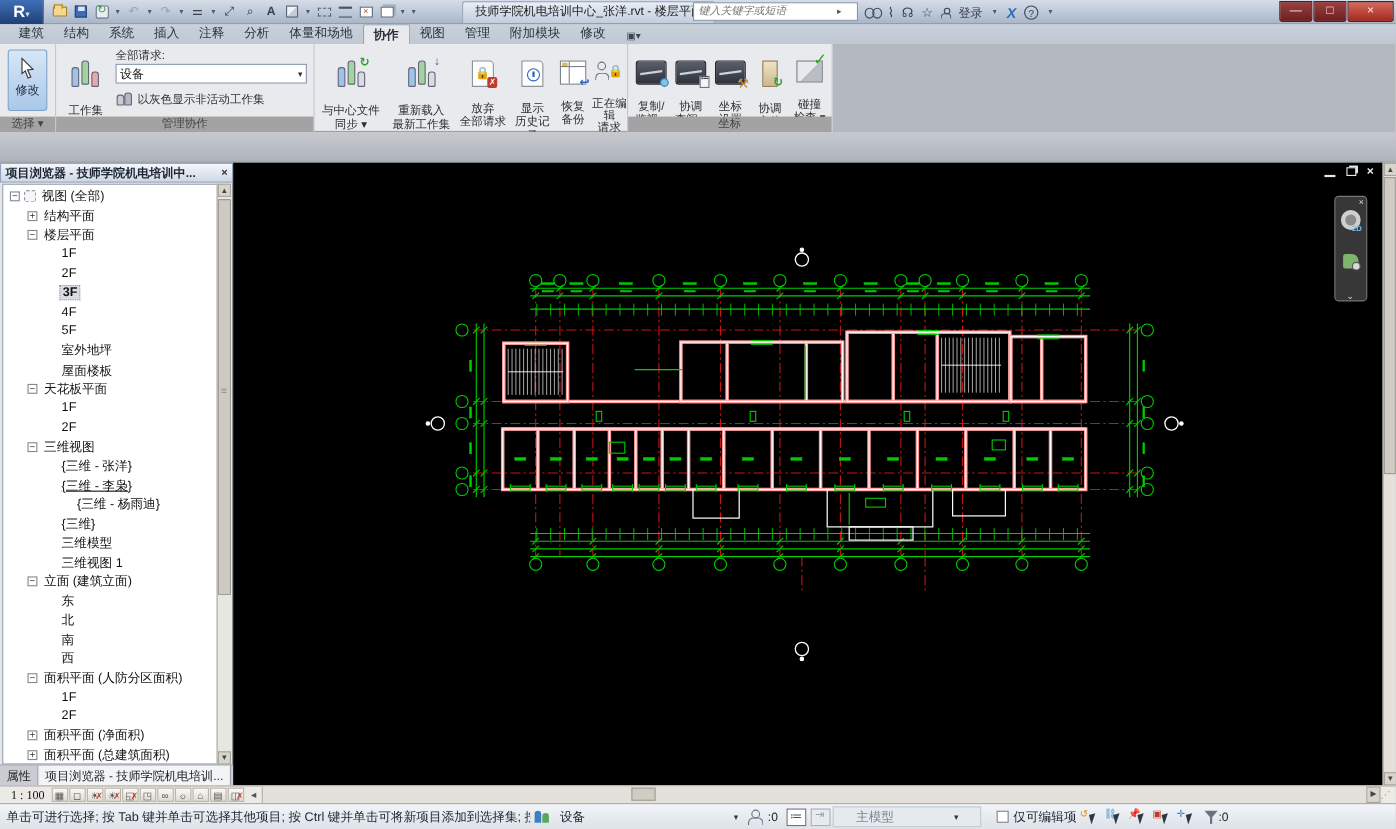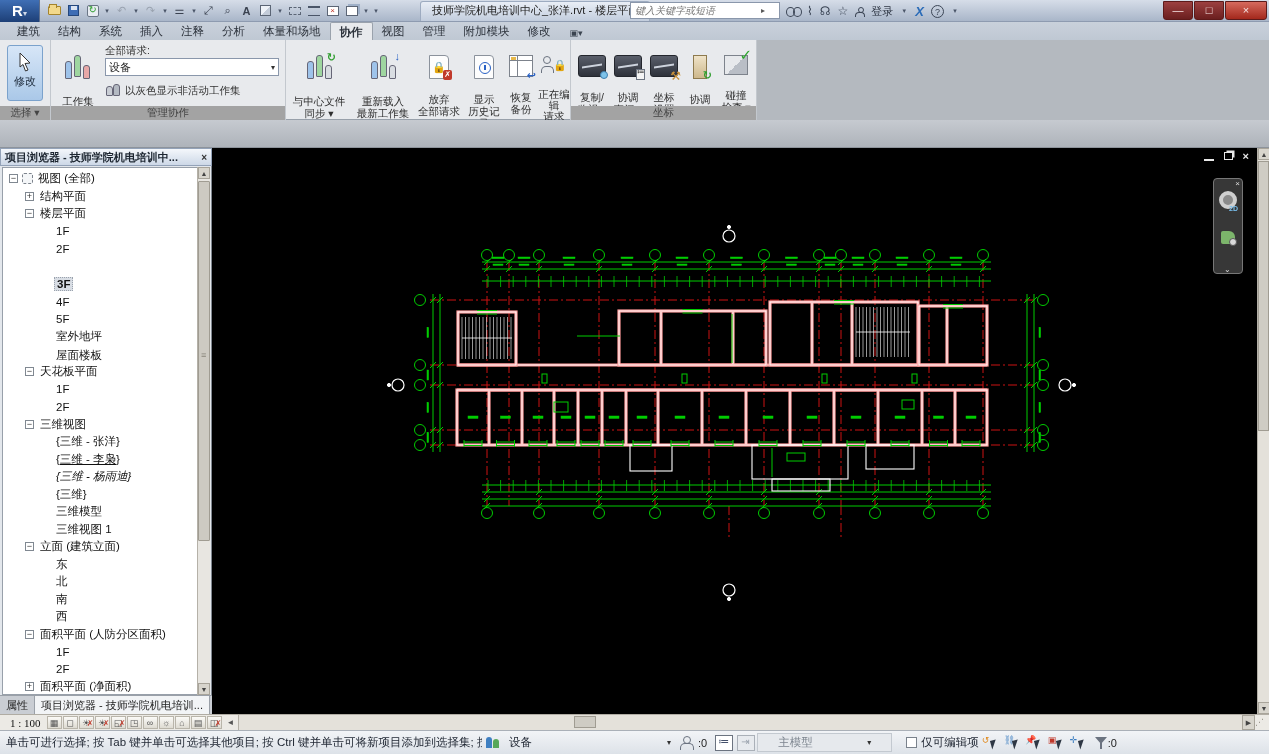--- a/index.html
+++ b/index.html
@@ -441,21 +441,21 @@
             <span class="tlabel">楼层平面</span>
           </div>
           <div class="trow" style="padding-left: 38px;">
             <span class="tspacer"></span>
             <span class="tlabel">1F</span>
           </div>
           <div class="trow" style="padding-left: 38px;">
             <span class="tspacer"></span>
             <span class="tlabel">2F</span>
           </div>
-          <div class="trow sel" style="padding-left: 38px; margin-top: 18px;">
+          <div class="trow sel" style="padding-left: 38px;">
             <span class="tspacer"></span>
             <span class="tlabel">3F</span>
           </div>
           <div class="trow" style="padding-left: 38px;">
             <span class="tspacer"></span>
             <span class="tlabel">4F</span>
           </div>
           <div class="trow" style="padding-left: 38px;">
             <span class="tspacer"></span>
             <span class="tlabel">5F</span>
@@ -485,21 +485,21 @@
             <span class="tlabel">三维视图</span>
           </div>
           <div class="trow" style="padding-left: 38px;">
             <span class="tspacer"></span>
             <span class="tlabel">{三维 - 张洋}</span>
           </div>
           <div class="trow" style="padding-left: 38px; text-decoration: underline;">
             <span class="tspacer"></span>
             <span class="tlabel">{三维 - 李枭}</span>
           </div>
-          <div class="trow" style="padding-left: 38px; font-style: italic;">
+          <div class="trow" style="padding-left: 52px;">
             <span class="tspacer"></span>
             <span class="tlabel">{三维 - 杨雨迪}</span>
           </div>
           <div class="trow" style="padding-left: 38px;">
             <span class="tspacer"></span>
             <span class="tlabel">{三维}</span>
           </div>
           <div class="trow" style="padding-left: 38px;">
             <span class="tspacer"></span>
             <span class="tlabel">三维模型</span>

